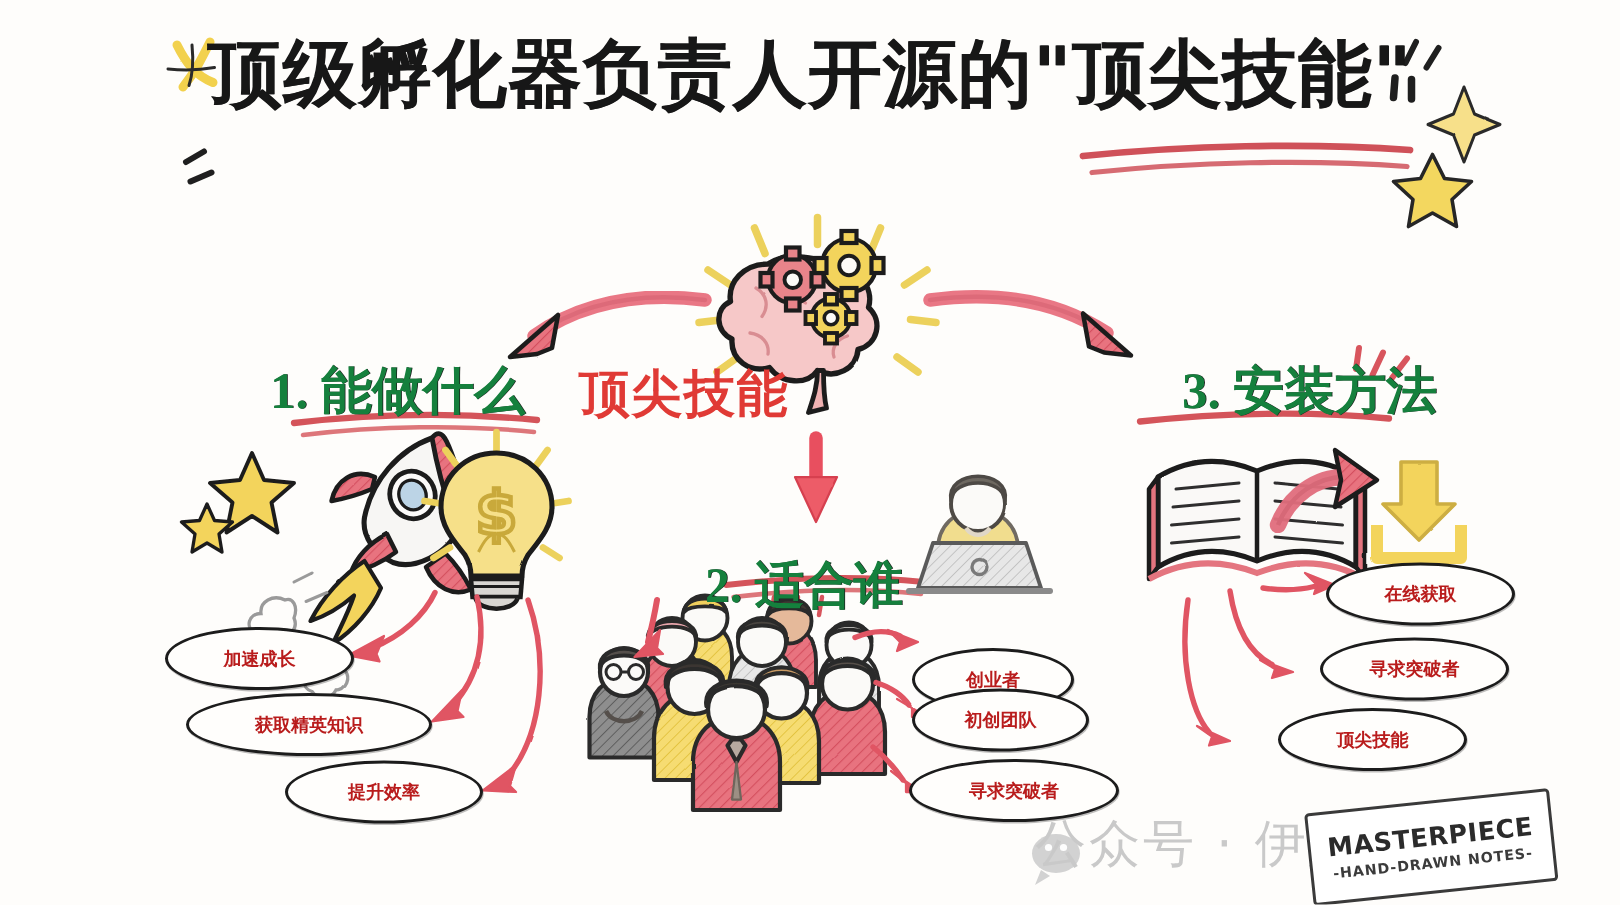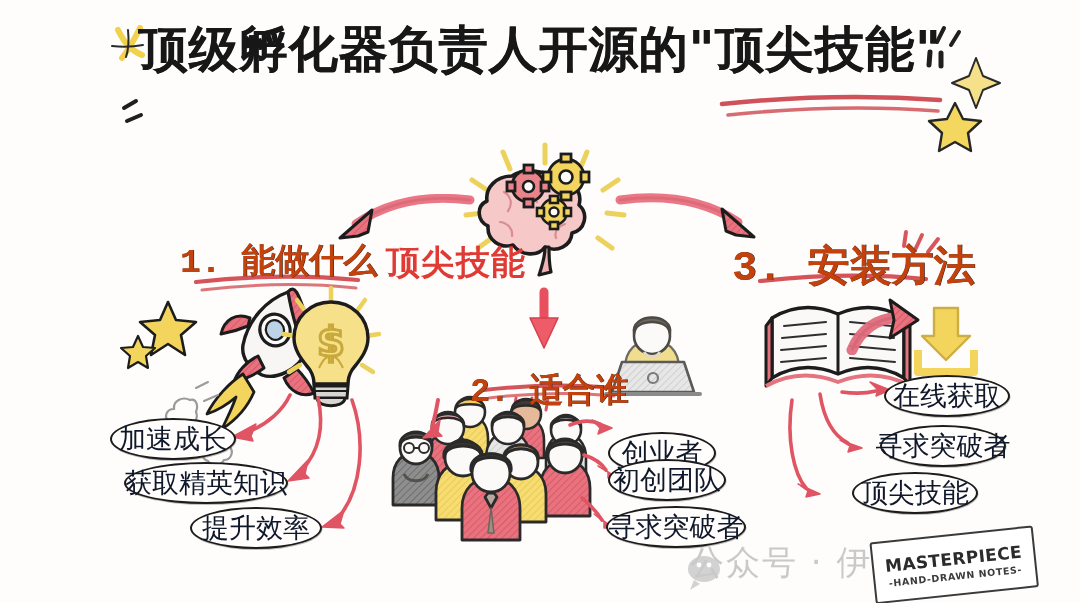--- a/index.html
+++ b/index.html
@@ -18,43 +18,43 @@
   #title-block{left:0;top:22px;width:1080px;text-align:center;}
   #title-text{
     font-family:"DejaVu Sans","Liberation Sans",sans-serif;
     font-size:49px;font-weight:bold;color:#171717;
     letter-spacing:1px;line-height:1.15;white-space:nowrap;
     text-shadow:0.6px 0 0 #171717;
   }
 
   
   .heading{
-    font-family:Liberation Mono, monospace;
-    font-weight:bold;color:#c2410c;white-space:nowrap;
+    font-family:Liberation Serif, serif;
+    font-weight:bold;color:#15803d;white-space:nowrap;
     text-shadow:0.5px 0 0 #1b1b1b;
   }
   #heading-1{left:180px;top:238px;font-size:34px;}
   #heading-2{left:470px;top:368px;font-size:33px;}
-  #heading-3{left:732px;top:238px;font-size:42px;}
+  #heading-3{left:788px;top:238px;font-size:34px;}
 
   #center-label{
     left:16px;top:240px;width:880px;text-align:center;
     font-family:"DejaVu Sans","Liberation Sans",sans-serif;
     font-size:34px;font-weight:bold;color:#e03a35;
     letter-spacing:1px;
   }
 
   
   .pill{
     border:2.4px solid #1c1c1c;
     border-radius:50%/50%;
     background:#fffefc;
     display:flex;align-items:center;justify-content:center;
     font-family:"DejaVu Sans","Liberation Sans",sans-serif;
-    font-size:27px;font-weight:normal;color:#0f172a;
+    font-size:12px;font-weight:bold;color:#b91c1c;
     white-space:nowrap;
     height:38px;
     box-shadow:0.5px 1px 0 rgba(0,0,0,.25);
   }
 
   
   #watermark{
     left:690px;top:540px;
     font-family:"DejaVu Sans","Liberation Sans",sans-serif;
     font-size:34px;color:#c9c9c9;letter-spacing:2px;white-space:nowrap;

